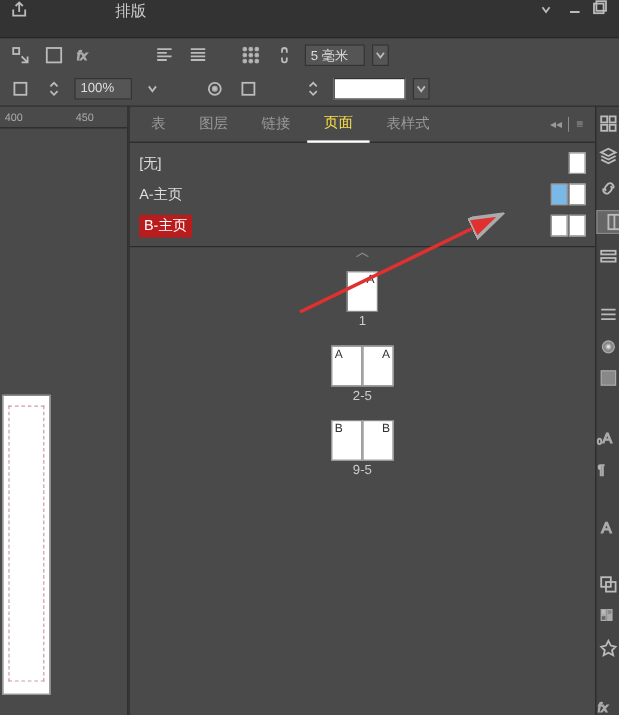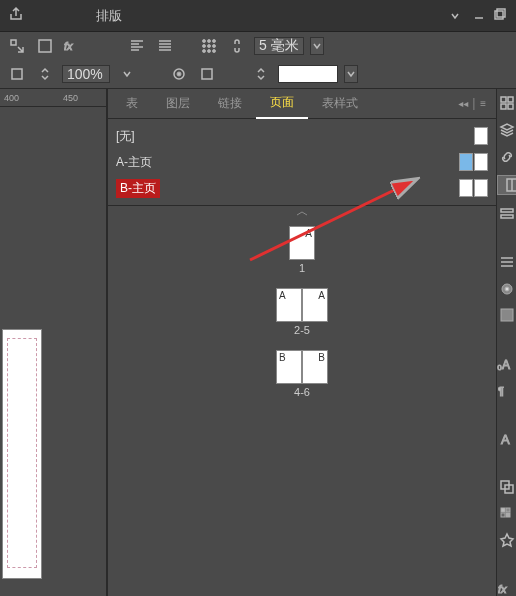--- a/index.html
+++ b/index.html
@@ -1,28 +1,28 @@
 <!DOCTYPE html>
 <html><head>
 <meta charset="utf-8">
 <style>
 * { margin: 0; padding: 0; box-sizing: border-box; font-family: "Microsoft YaHei", sans-serif; }
 body { background: #4a4a4a; width: 516px; height: 596px; overflow: hidden; position: relative; }
 
 
-.top-menu { height: 32px; background: #333; display: flex; align-items: center; padding: 0 8px; gap: 12px; justify-content: flex-end; border-bottom: 1px solid #222; }
+.top-menu { height: 32px; background: #333; display: flex; padding: 0 8px; gap: 12px; justify-content: flex-end; border-bottom: 1px solid #222; }
 .top-menu .label { color: #ccc; font-size: 13px; margin-right: auto; margin-left: 60px; }
 .top-menu .win-icons { display: flex; gap: 4px; }
 .win-icon { width: 16px; height: 16px; }
 
 
 .toolbar { background: #4a4a4a; border-bottom: 1px solid #2a2a2a; }
 .tool-row { height: 28px; display: flex; align-items: center; padding: 0 6px; gap: 6px; }
 .tool-btn { width: 22px; height: 20px; display: flex; align-items: center; justify-content: center; }
-.tool-input { background: #555; border: 1px solid #333; color: #ddd; font-size: 14px; padding: 1px 4px; height: 18px; }
+.tool-input { background: #555; border: 1px solid #333; color: #ddd; font-size: 11px; padding: 1px 4px; height: 18px; }
 .tool-input.small { width: 50px; }
 .tool-input.pct { width: 48px; }
 .color-swatch { width: 60px; height: 18px; background: #fff; border: 1px solid #333; display: inline-block; }
 .dropdown-arrow { width: 14px; height: 18px; background: #555; border: 1px solid #333; display: flex; align-items: center; justify-content: center; }
 
 
 .main { display: flex; height: calc(596px - 32px - 56px); }
 .canvas-area { width: 107px; background: #4a4a4a; position: relative; border-right: 1px solid #2a2a2a; }
 .ruler { height: 18px; background: #4a4a4a; border-bottom: 1px solid #2a2a2a; display: flex; align-items: center; font-size: 9px; color: #aaa; padding-left: 4px; gap: 44px; }
 .doc-preview { position: absolute; top: 240px; left: 2px; width: 40px; height: 250px; background: #fff; border: 1px solid #888; }
@@ -261,21 +261,21 @@
         </div>
         <div class="spread">
           <div class="pages-pair">
             <div class="page-box">
                 <span class="letter l">B</span>
               </div>
             <div class="page-box">
                 <span class="letter r">B</span>
               </div>
           </div>
-          <span class="num">4-6</span>
+          <span class="num">9-5</span>
         </div>
       </div>
     </div>
   </div>
 
   <div class="right-bar">
     <span class="rb-icon">
         <svg width="16" height="16" viewBox="0 0 16 16">
           <rect class="icon-stroke" x="2" y="2" width="5" height="5"></rect>
           <rect class="icon-stroke" x="9" y="2" width="5" height="5"></rect>

